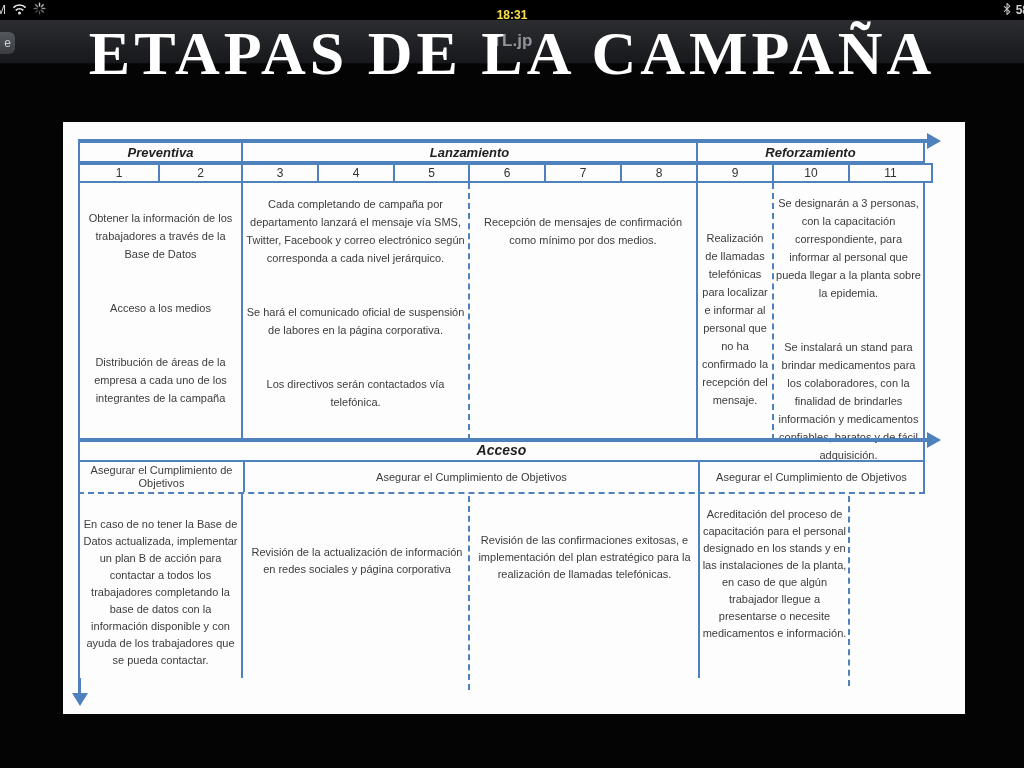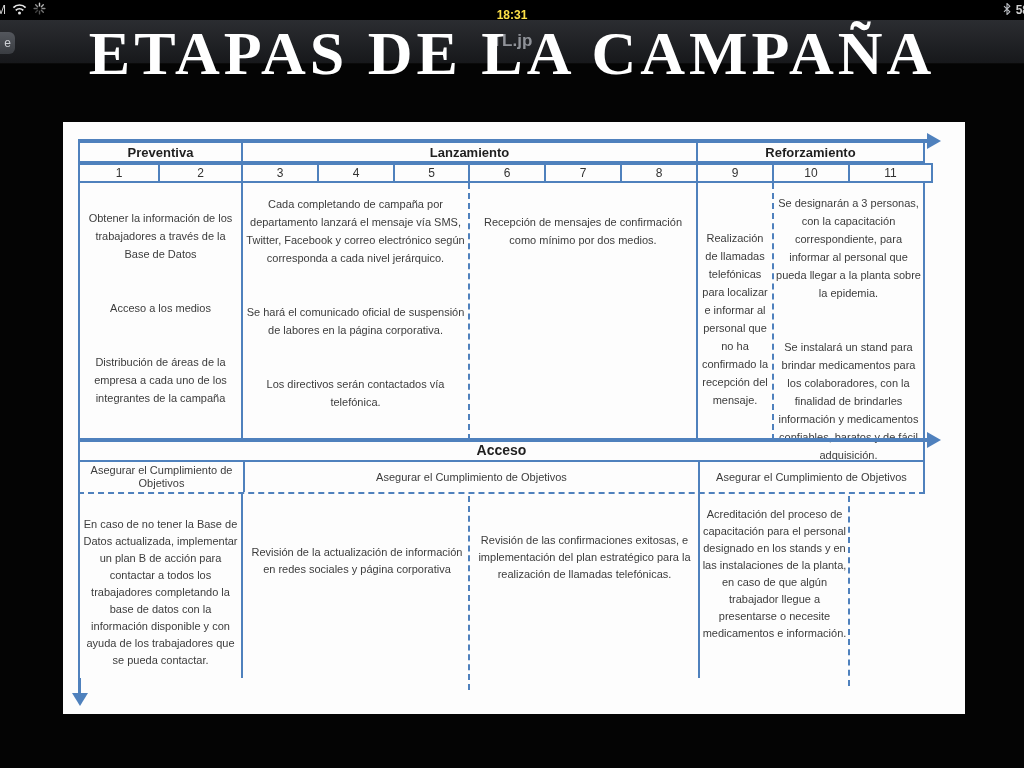--- a/index.html
+++ b/index.html
@@ -23,21 +23,21 @@
   .back-frag{ position:absolute; left:0; top:32px; width:15px; height:22px;
     background:linear-gradient(#54575d,#3a3d42); border-radius:0 6px 6px 0;
     color:#cfd2d6; font-size:12px; display:flex; align-items:center; justify-content:center; z-index:5; }
   .slide-title{ position:absolute; left:0; right:0; top:18px; z-index:4; text-align:center;
     color:#ffffff; font-size:62px; font-weight:bold; letter-spacing:4px; white-space:nowrap;font-family:Liberation Serif, serif; }
 
   
   .slide{ position:absolute; left:63px; top:122px; width:902px; height:592px; background:#fdfdfd; }
   .tcell{ position:absolute; border:2px solid var(--blue); display:flex; align-items:center;
     justify-content:center; text-align:center; }
-  .phase-label{ font-size:13px; font-weight:bold; color:#1f1f1f; }
+  .phase-label{ font-size:13px; font-weight:bold; font-style:italic; color:#1f1f1f; }
   .col-num{ font-size:12px; color:#333; }
   .cell-text{ font-size:11px; line-height:18px; color:var(--txt); text-align:center;
     white-space:pre-line; display:block; }
   .cell-sm{ line-height:17px; }
   .content-cell{ position:absolute; display:flex; flex-direction:column; align-items:center; }
   .hline{ position:absolute; height:4px; background:var(--blue); }
   .harrow-head{ position:absolute; width:0; height:0; border-top:8px solid transparent;
     border-bottom:8px solid transparent; border-left:14px solid var(--blue); }
   .dash-v{ position:absolute; width:0; border-left:2px dashed var(--blue); }
   .dash-h{ position:absolute; height:0; border-top:2px dashed var(--blue); }

